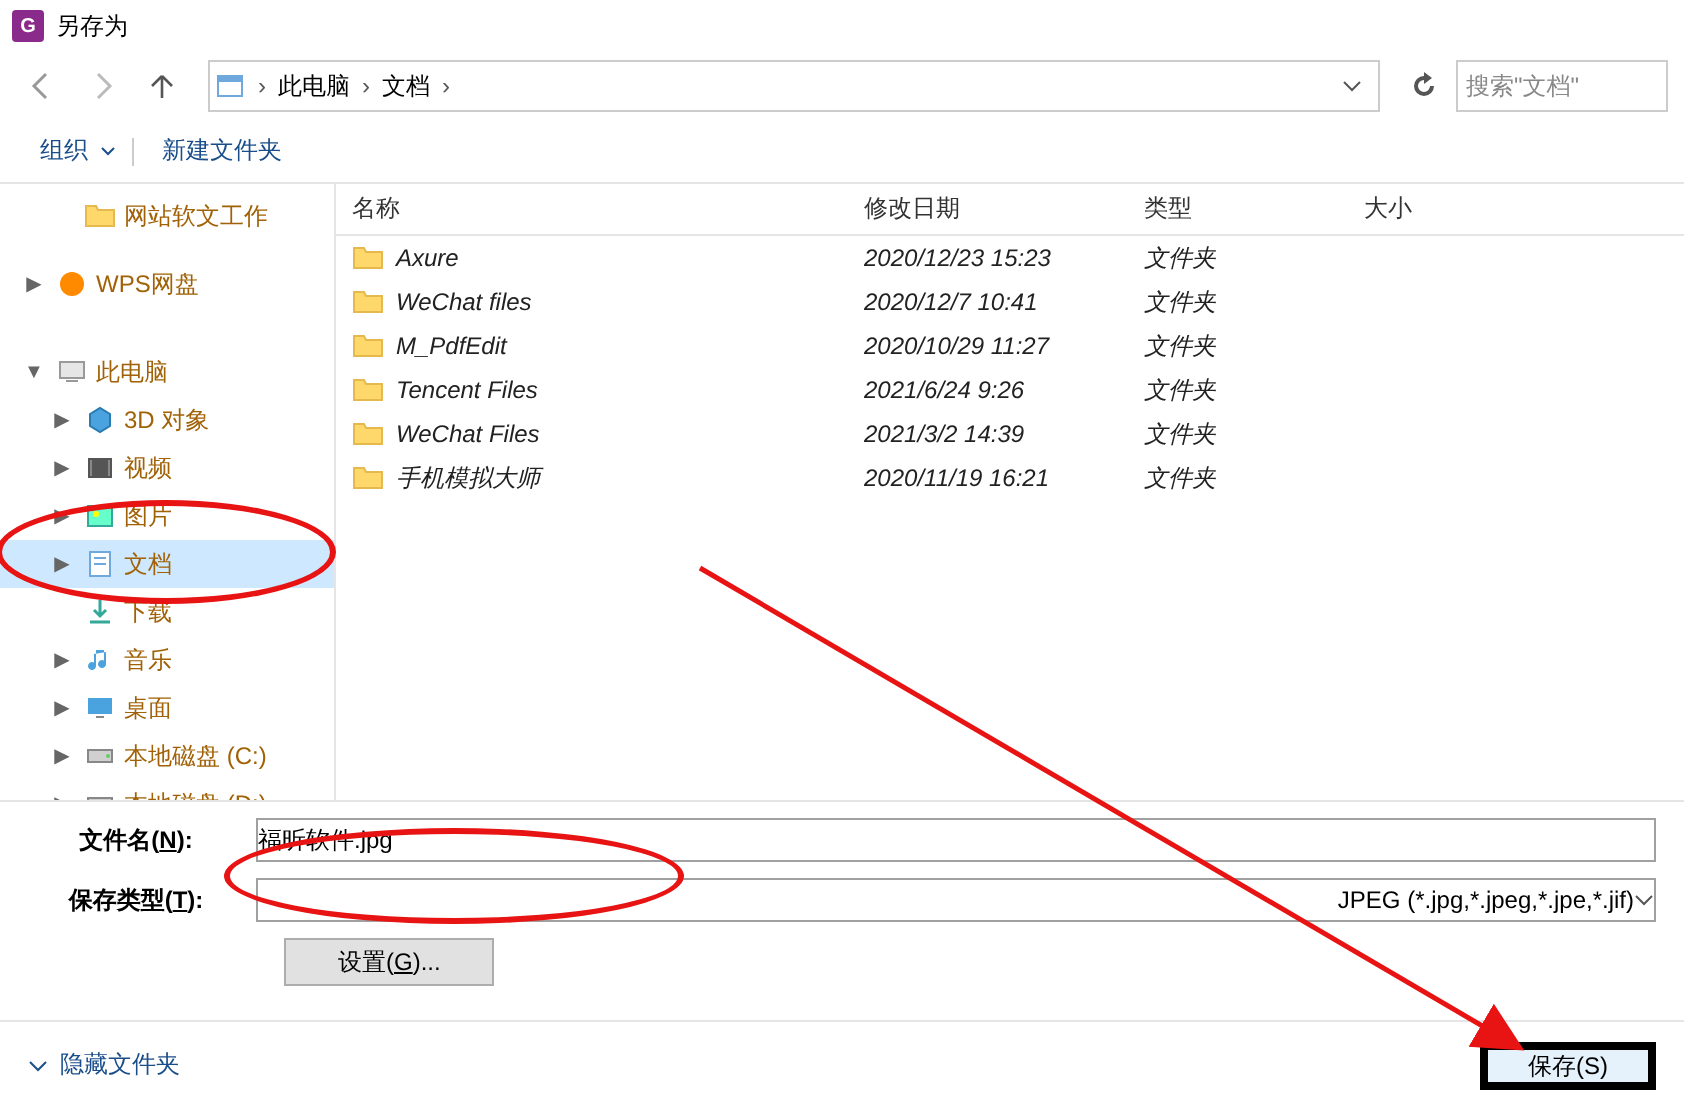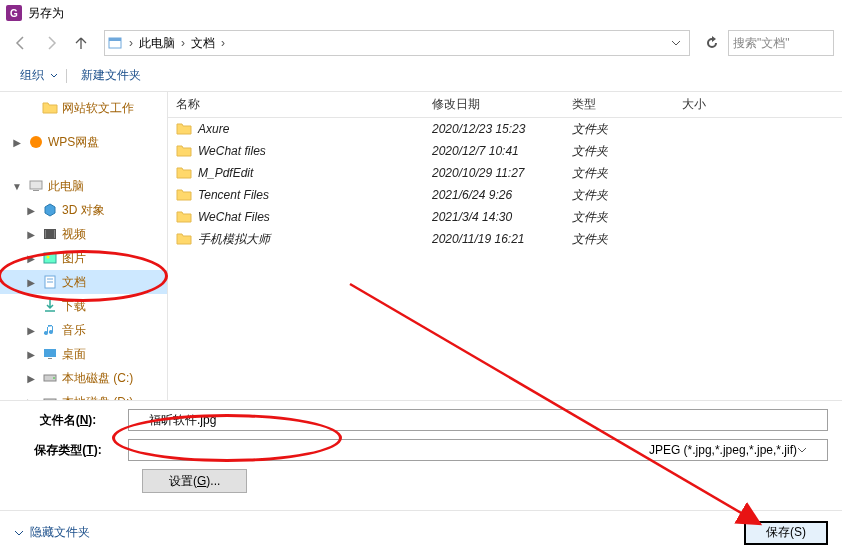--- a/index.html
+++ b/index.html
@@ -48,28 +48,28 @@
 .lr .c { padding: 0 8px; color: #222; font-style: italic; }
 .c-name { width: 256px; }
 .c-date { width: 140px; }
 .c-type { width: 110px; }
 .c-size { width: 90px; }
 
 .bottom { border-top: 1px solid #e5e5e5; padding: 8px 14px 0 14px; }
 .field-row { display: flex; align-items: center; margin-bottom: 8px; }
 .field-row .lbl { width: 116px; text-align: center; padding-right: 6px; font-weight: bold; }
 .field-row .acc { text-decoration: underline; }
-.field-row input, .field-row .combo { flex: 0 0 700px; max-width: 700px; height: 22px; border: 1px solid #a0a0a0; padding: 0 20px; font-size: 12px; background: #fff; }
+.field-row input, .field-row .combo { flex: 0 0 700px; max-width: 700px; height: 22px; border: 1px solid #a0a0a0; padding: 0 0; font-size: 12px; background: #fff; }
 .field-row .combo { display: flex; align-items: center; justify-content: flex-end; }
 .settings-row { padding-left: 128px; }
 .settings-btn { height: 24px; padding: 0 26px; border: 1px solid #adadad; background: #e1e1e1; }
 
 .footer { position: absolute; left: 0; right: 0; bottom: 0; height: 44px; border-top: 1px solid #e5e5e5; display: flex; align-items: center; padding: 0 14px; }
 .hide-folders { display: flex; align-items: center; gap: 6px; color: #1a4e8a; }
-.save-btn { margin-left: auto; height: 24px; padding: 0 20px; border: 2px solid #000000; background: #e5f1fb; }
+.save-btn { margin-left: auto; height: 24px; padding: 0 20px; border: 4px solid #000000; background: #e5f1fb; }
 
 .ellipse1 { position: absolute; border: 3px solid #e81313; border-radius: 50%; width: 170px; height: 52px; left: -2px; top: 250px; pointer-events: none; }
 .ellipse2 { position: absolute; border: 3px solid #e81313; border-radius: 50%; width: 230px; height: 48px; left: 112px; top: 414px; pointer-events: none; }
 .arrow-svg { position: absolute; left: 0; top: 0; pointer-events: none; }
 
 svg { display: block; }
 </style>
 </head>
 <body>
 
@@ -316,21 +316,21 @@
         </div>
         <div class="lr">
           <div class="c c-name">
             <span class="icon">
               <svg width="16" height="16" viewBox="0 0 16 16">
                 <path d="M1 3h5l1 2h8v8H1z" class="folder-ic"></path>
               </svg>
             </span>
             <span>WeChat Files</span>
           </div>
-          <div class="c c-date">2021/3/4 14:30</div>
+          <div class="c c-date">2021/3/2 14:39</div>
           <div class="c c-type">文件夹</div>
           <div class="c c-size"></div>
         </div>
         <div class="lr">
           <div class="c c-name">
             <span class="icon">
               <svg width="16" height="16" viewBox="0 0 16 16">
                 <path d="M1 3h5l1 2h8v8H1z" class="folder-ic"></path>
               </svg>
             </span>

